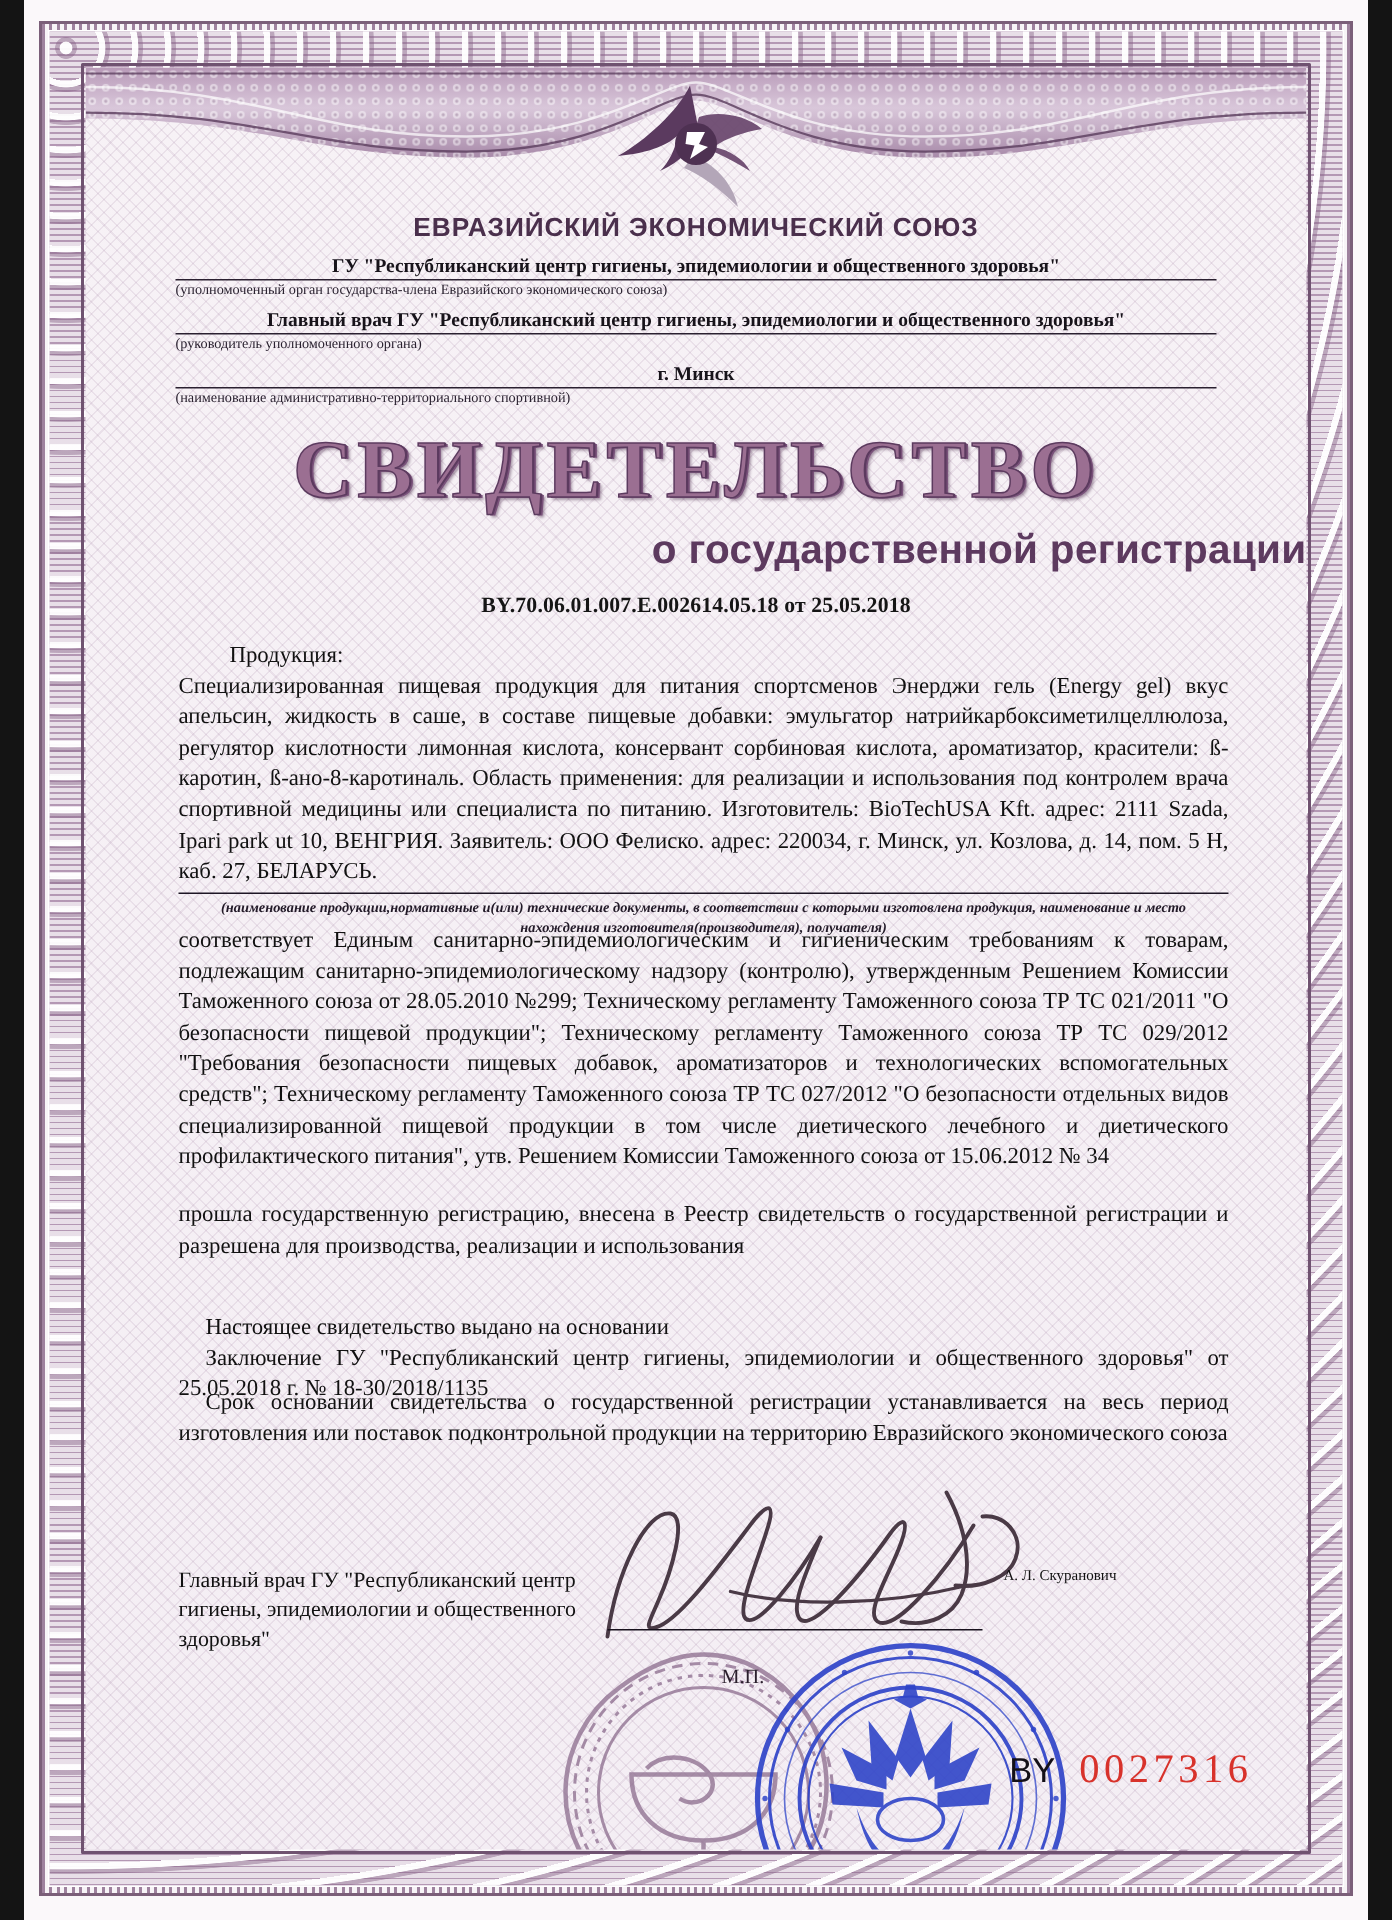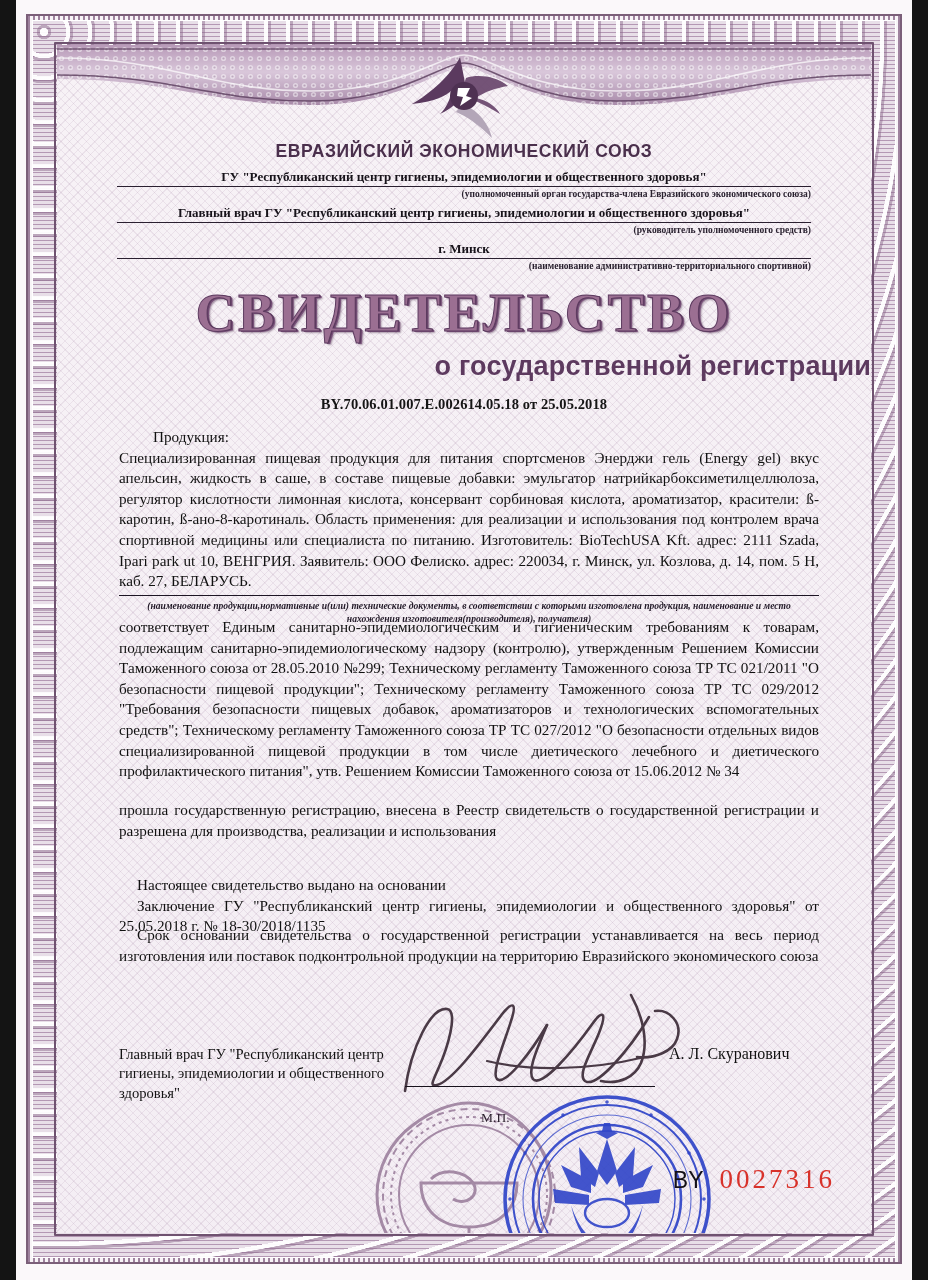--- a/index.html
+++ b/index.html
@@ -139,26 +139,25 @@
   .org-line {
     text-align: center;
     font-weight: bold;
     font-size: 13px;
     color: #17131a;
     padding-bottom: 1px;
     border-bottom: 1.6px solid #2a2030;
     white-space: nowrap;
   }
   .org-caption {
-    text-align: right;
+    text-align: left;
     font-size: 9.5px;
     color: #2a2230;
     margin-top: 2px;
     margin-bottom: 6px;
-    font-weight: bold;
   }
 
   
   .headline {
     position: absolute;
     left: 0; right: 0;
     text-align: center;
     font-family: "Liberation Serif", serif;
     font-weight: bold;
     font-size: 55px;
@@ -234,21 +233,21 @@
     position: absolute;
     left: 348px;
     top: 1041px;
     width: 250px;
     border-bottom: 1.6px solid #17111c;
   }
   .sig-name {
     position: absolute;
     left: 612px;
     top: 1000px;
-    font-size: 16px;
+    font-size: 10px;
     color: #111;
     white-space: nowrap;
   }
   .mp {
     position: absolute;
     left: 424px;
     top: 1065px;
     font-size: 13.5px;
     color: #2a1f2c;
   }
@@ -323,21 +322,21 @@
             <path d="M58,36 L70,36 L66,44 L72,46 L60,54 L63,45 L57,44 Z" fill="#ffffff"></path>
           </svg>
         </div>
 
         <div class="eaeu-title">ЕВРАЗИЙСКИЙ ЭКОНОМИЧЕСКИЙ СОЮЗ</div>
 
         <div class="org-block" style="top:124px;">
           <div class="org-line">ГУ "Республиканский центр гигиены, эпидемиологии и общественного здоровья"</div>
           <div class="org-caption">(уполномоченный орган государства-члена Евразийского экономического союза)</div>
           <div class="org-line">Главный врач ГУ "Республиканский центр гигиены, эпидемиологии и общественного здоровья"</div>
-          <div class="org-caption">(руководитель уполномоченного средств)</div>
+          <div class="org-caption">(руководитель уполномоченного органа)</div>
           <div class="org-line">г. Минск</div>
           <div class="org-caption">(наименование административно-территориального спортивной)</div>
         </div>
 
         <div class="headline" style="top:236px;">СВИДЕТЕЛЬСТВО</div>
         <div class="subhead" style="top:306px;">о государственной регистрации</div>
         <div class="regnum" style="top:351px;">BY.70.06.01.007.Е.002614.05.18 от 25.05.2018</div>
 
         <div class="body-area" style="top:382px;">
           <div class="label-line">Продукция:</div>

